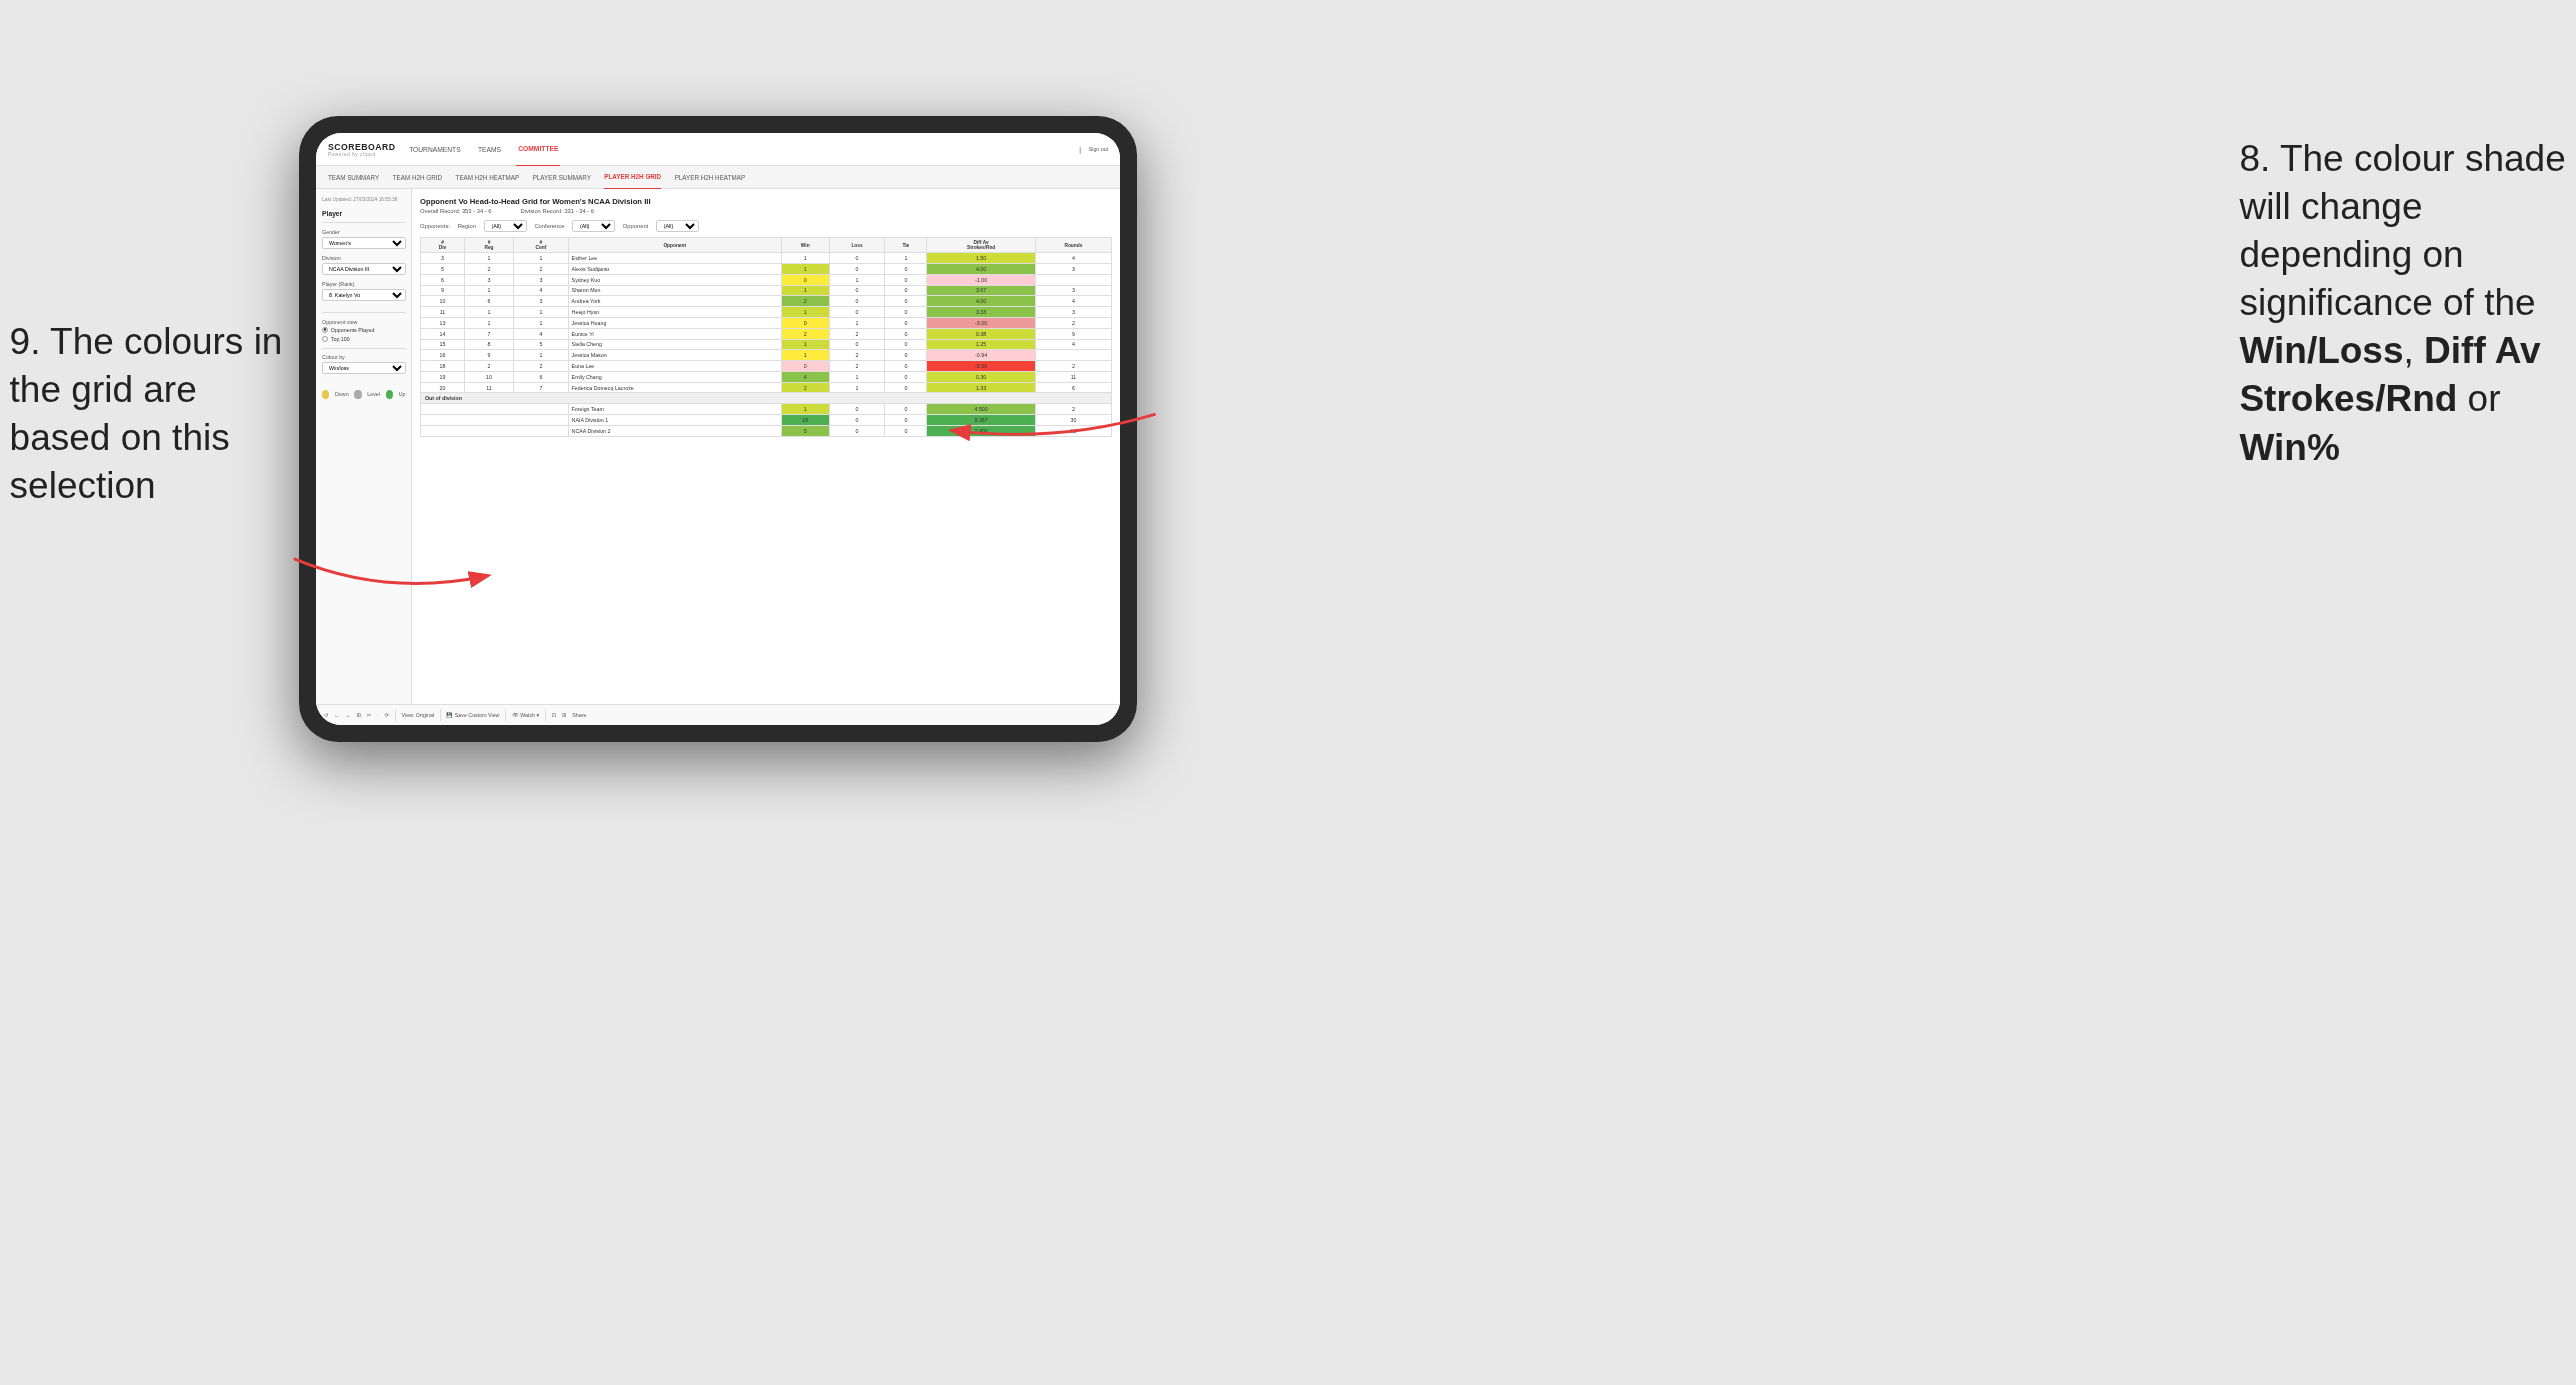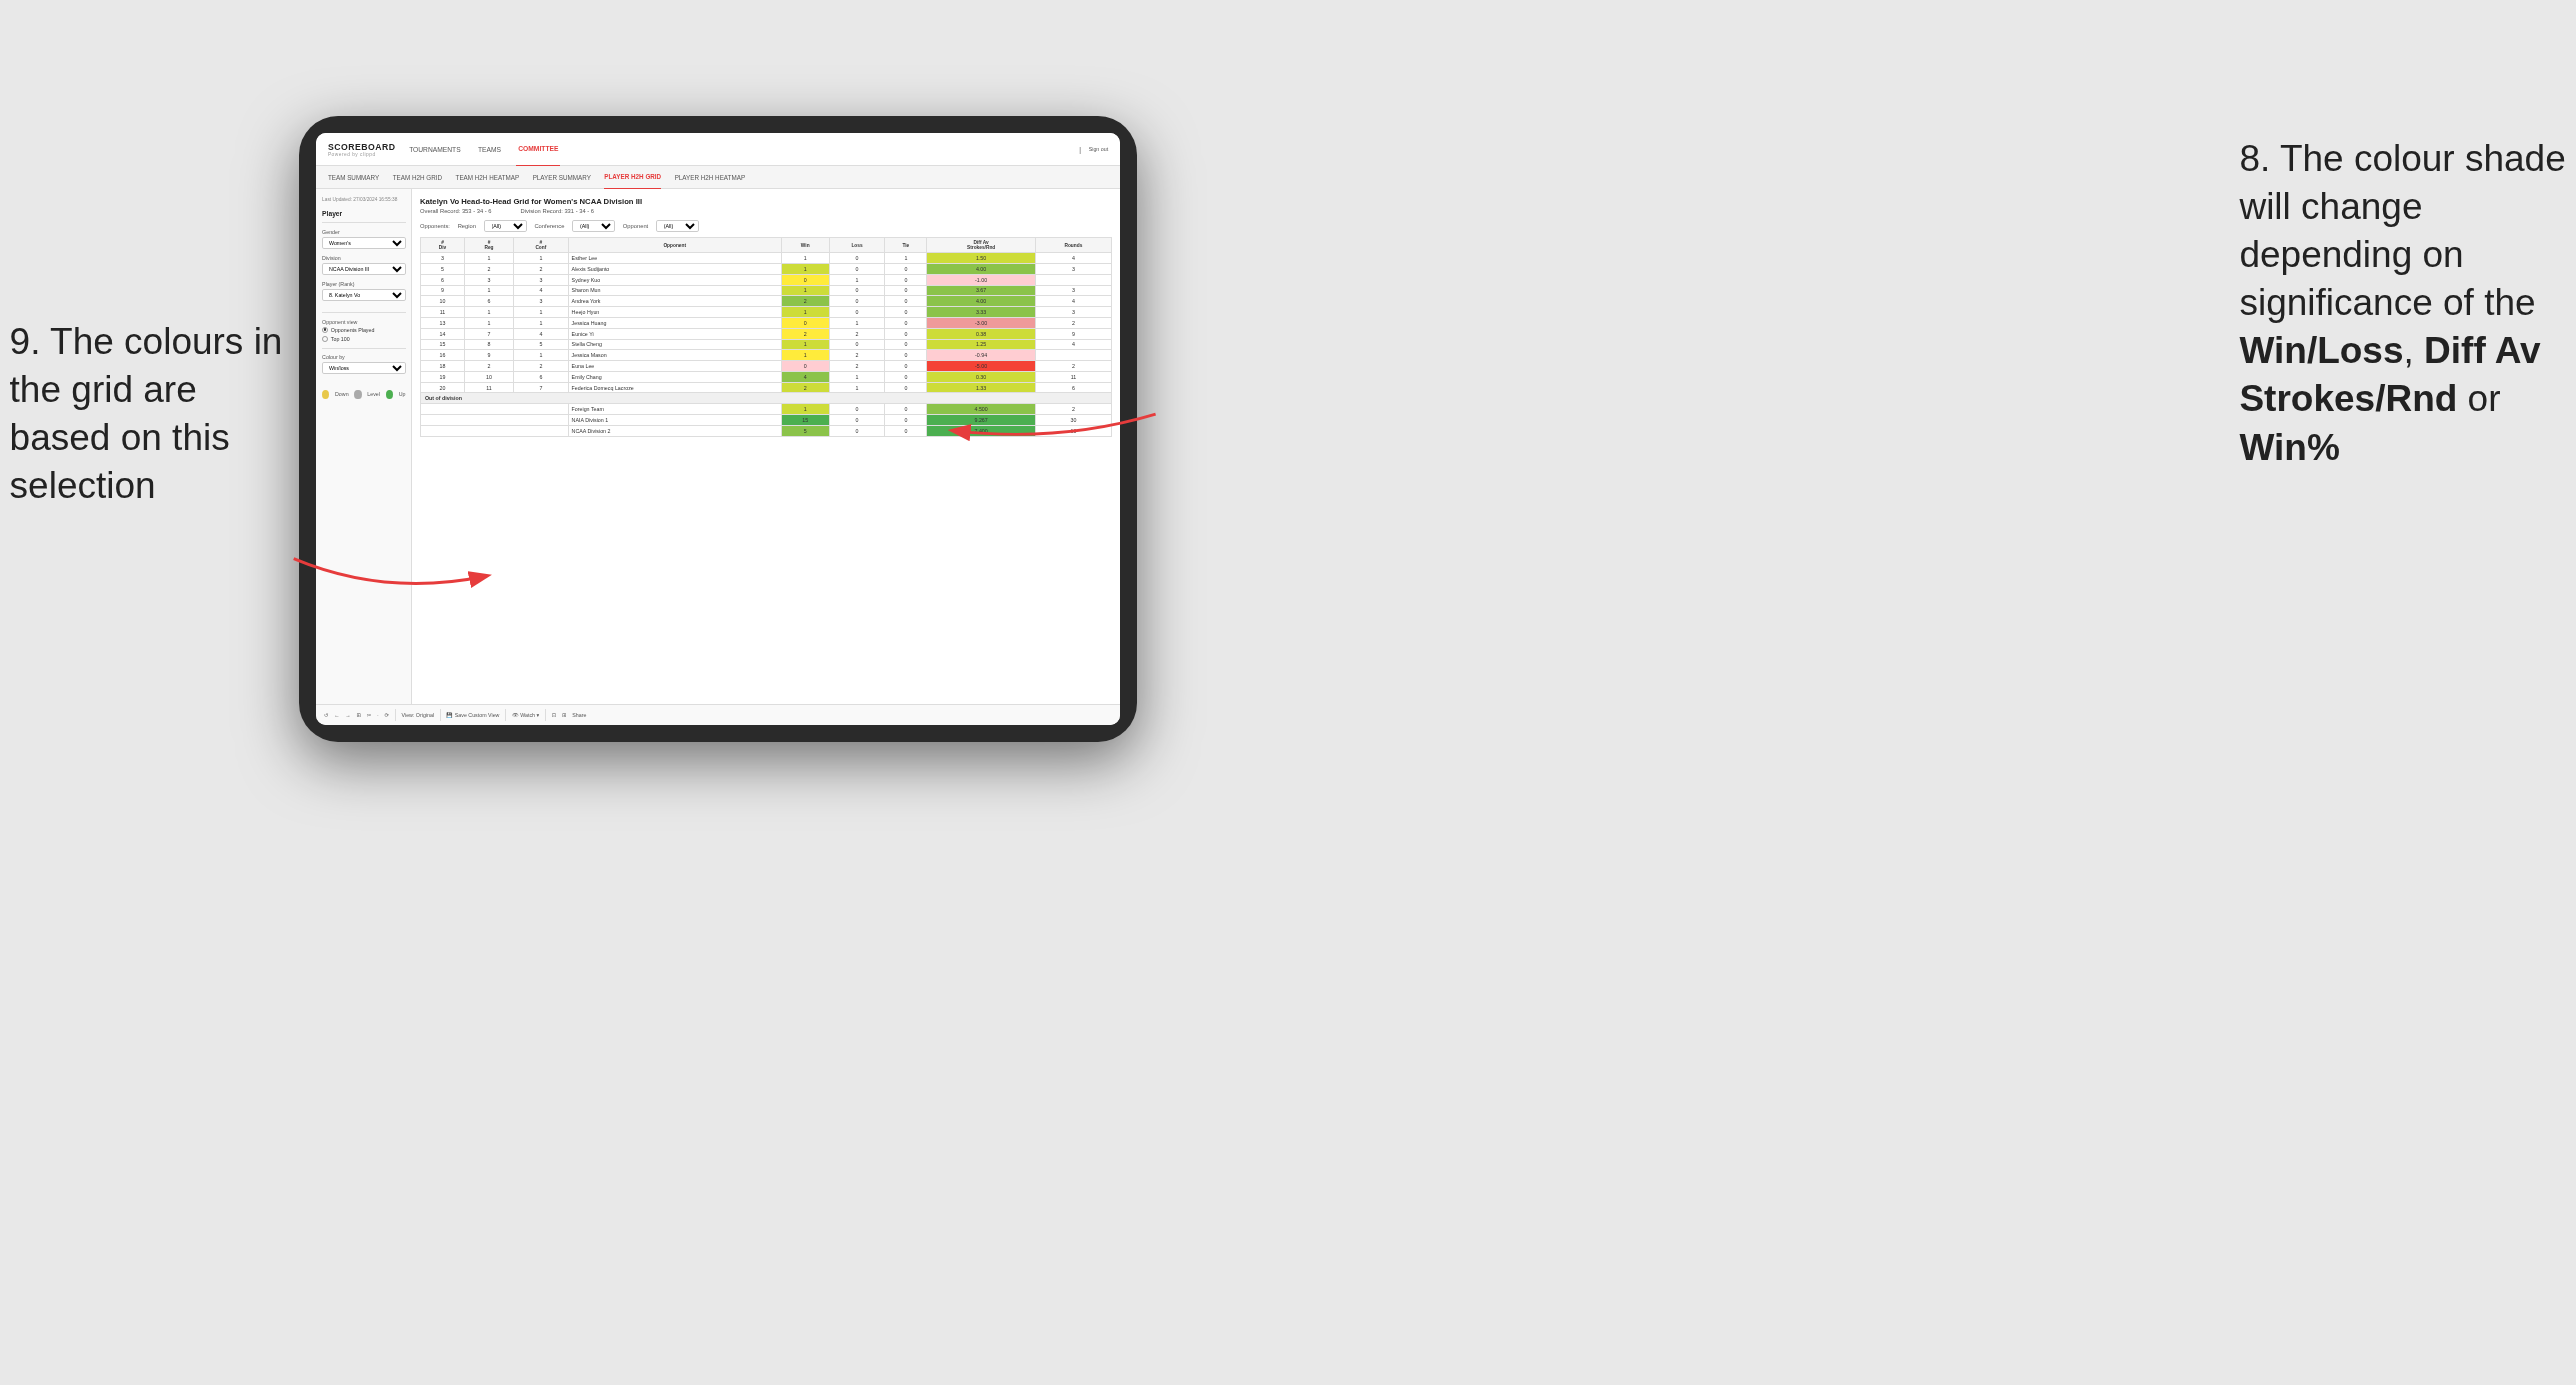--- a/index.html
+++ b/index.html
@@ -22,21 +22,21 @@
       background: #2a2a2a;
       border-radius: 39px;
       box-shadow: 0 19px 58px rgba(0,0,0,0.5);
       padding: 17.3px;
     }
 
     .tablet-screen {
       width: 100%;
       height: 100%;
       background: #fff;
-      border-radius: 10px;
+      border-radius: 25px;
       overflow: hidden;
       display: flex;
       flex-direction: column;
     }
 
     
     .nav-bar {
       background: #fff;
       border-bottom: 1px solid #ddd;
       display: flex;
@@ -452,21 +452,21 @@
           <div class="legend-dot" style="background:#e8c84a;"></div>
           <span class="legend-label">Down</span>
           <div class="legend-dot" style="background:#aaaaaa;"></div>
           <span class="legend-label">Level</span>
           <div class="legend-dot" style="background:#4caf50;"></div>
           <span class="legend-label">Up</span>
         </div>
       </div>
 
       <div class="content-area">
-        <div class="content-title">Katelyn Vo Head-to-Head Grid for Women's NCAA Division III</div>
+        <div class="content-title">Opponent Vo Head-to-Head Grid for Women's NCAA Division III</div>
         <div class="content-record">
           <span>
             <span>Overall Record:</span>
             <span>353 - 34 - 6</span>
           </span>
           <span>
             <span>Division Record:</span>
             <span>331 - 34 - 6</span>
           </span>
         </div>

